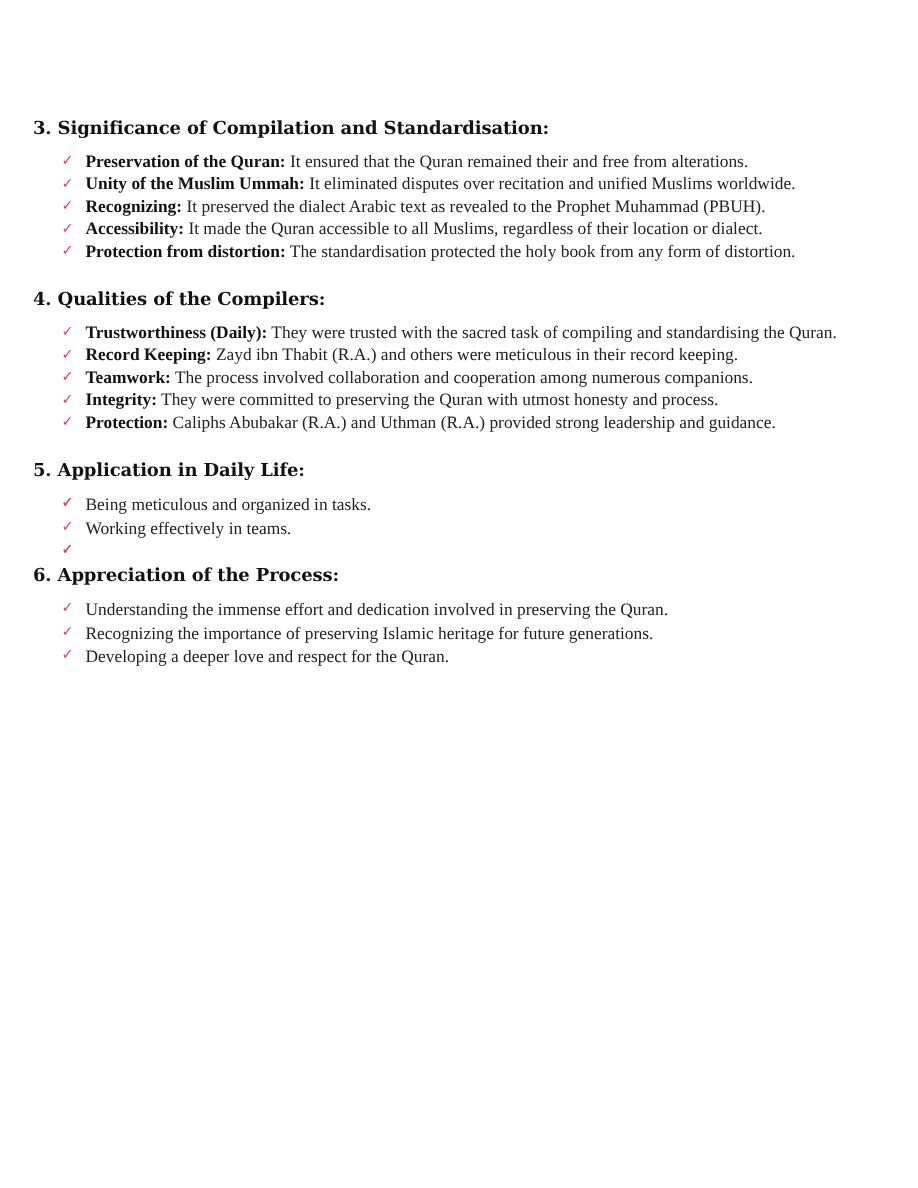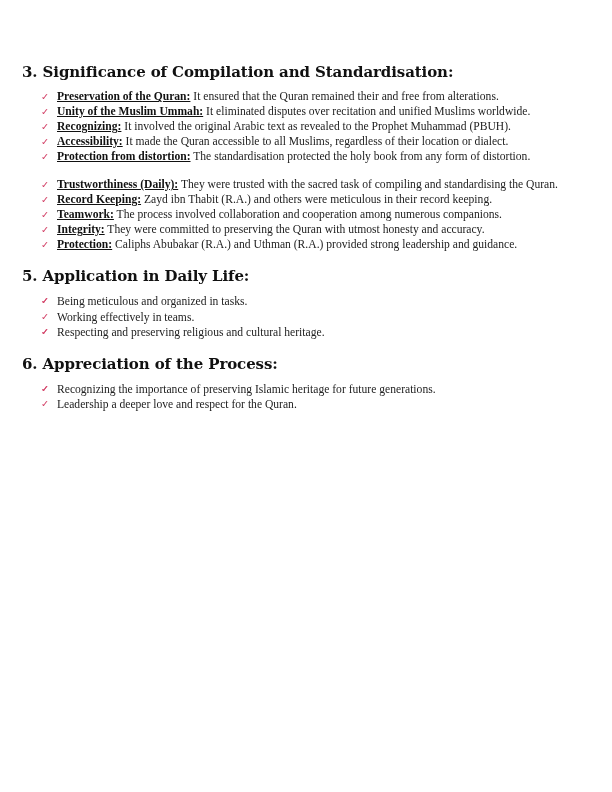--- a/index.html
+++ b/index.html
@@ -23,24 +23,24 @@
     padding: 62px 42px 0 22px;
   }
 
   .section {
     margin: 0;
   }
 
   .section-heading {
     font-family: "DejaVu Serif", "Liberation Serif", serif;
     font-weight: bold;
-    font-size: 15px;
+    font-size: 12px;
     letter-spacing: -0.1px;
     color: #111111;
-    margin: 0 0 3px 0;
+    margin: 15px 0 3px 0;
     line-height: 1.35;
   }
 
   .bullet-list {
     list-style: none;
     margin: 0;
     padding: 0;
   }
 
   .bullet-item {
@@ -59,21 +59,20 @@
     width: 12px;
     color: #d4456a;
     font-size: 9.5px;
     line-height: 1.42;
     font-family: "DejaVu Sans", sans-serif;
   }
 
   .lead-label {
     font-weight: bold;
     color: #111111;
-    text-decoration: underline;
   }
 
   
   .section .bullet-list { margin-top: 8px; }
 
   
   .section + .section { margin-top: 13px; }
 
   
   .list-rich .bullet-item { margin-bottom: 0.5px; }
@@ -84,46 +83,47 @@
 </head>
 <body>
 
 <div class="page">
   <div id="sections-root">
       <div class="section">
         <div class="section-heading">3. Significance of Compilation and Standardisation:</div>
         <ul class="bullet-list list-rich">
           <li class="bullet-item"><span class="check-icon">✓</span><span class="lead-label">Preservation of the Quran:</span><span> It ensured that the Quran remained their and free from alterations.</span></li>
           <li class="bullet-item"><span class="check-icon">✓</span><span class="lead-label">Unity of the Muslim Ummah:</span><span> It eliminated disputes over recitation and unified Muslims worldwide.</span></li>
-          <li class="bullet-item"><span class="check-icon">✓</span><span class="lead-label">Recognizing:</span><span> It involved the original Arabic text as revealed to the Prophet Muhammad (PBUH).</span></li>
+          <li class="bullet-item"><span class="check-icon">✓</span><span class="lead-label">Recognizing:</span><span> It preserved the dialect Arabic text as revealed to the Prophet Muhammad (PBUH).</span></li>
           <li class="bullet-item"><span class="check-icon">✓</span><span class="lead-label">Accessibility:</span><span> It made the Quran accessible to all Muslims, regardless of their location or dialect.</span></li>
           <li class="bullet-item"><span class="check-icon">✓</span><span class="lead-label">Protection from distortion:</span><span> The standardisation protected the holy book from any form of distortion.</span></li>
         </ul>
       </div>
       <div class="section">
+        <div class="section-heading">4. Qualities of the Compilers:</div>
         <ul class="bullet-list list-rich">
           <li class="bullet-item"><span class="check-icon">✓</span><span class="lead-label">Trustworthiness (Daily):</span><span> They were trusted with the sacred task of compiling and standardising the Quran.</span></li>
           <li class="bullet-item"><span class="check-icon">✓</span><span class="lead-label">Record Keeping:</span><span> Zayd ibn Thabit (R.A.) and others were meticulous in their record keeping.</span></li>
           <li class="bullet-item"><span class="check-icon">✓</span><span class="lead-label">Teamwork:</span><span> The process involved collaboration and cooperation among numerous companions.</span></li>
-          <li class="bullet-item"><span class="check-icon">✓</span><span class="lead-label">Integrity:</span><span> They were committed to preserving the Quran with utmost honesty and accuracy.</span></li>
+          <li class="bullet-item"><span class="check-icon">✓</span><span class="lead-label">Integrity:</span><span> They were committed to preserving the Quran with utmost honesty and process.</span></li>
           <li class="bullet-item"><span class="check-icon">✓</span><span class="lead-label">Protection:</span><span> Caliphs Abubakar (R.A.) and Uthman (R.A.) provided strong leadership and guidance.</span></li>
         </ul>
       </div>
       <div class="section">
         <div class="section-heading">5. Application in Daily Life:</div>
         <ul class="bullet-list list-plain">
           <li class="bullet-item"><span class="check-icon">✓</span></li>
           <li class="bullet-item"><span class="check-icon">✓</span><span>Being meticulous and organized in tasks.</span></li>
           <li class="bullet-item"><span class="check-icon">✓</span><span>Working effectively in teams.</span></li>
           <li class="bullet-item"><span class="check-icon">✓</span></li>
-          <li class="bullet-item"><span class="check-icon">✓</span><span>Respecting and preserving religious and cultural heritage.</span></li>
+          <li class="bullet-item"><span class="check-icon">✓</span></li>
         </ul>
       </div>
       <div class="section">
         <div class="section-heading">6. Appreciation of the Process:</div>
         <ul class="bullet-list list-plain">
-          <li class="bullet-item"><span class="check-icon">✓</span></li>
+          <li class="bullet-item"><span class="check-icon">✓</span><span>Understanding the immense effort and dedication involved in preserving the Quran.</span></li>
           <li class="bullet-item"><span class="check-icon">✓</span><span>Recognizing the importance of preserving Islamic heritage for future generations.</span></li>
-          <li class="bullet-item"><span class="check-icon">✓</span><span>Leadership a deeper love and respect for the Quran.</span></li>
+          <li class="bullet-item"><span class="check-icon">✓</span><span>Developing a deeper love and respect for the Quran.</span></li>
         </ul>
       </div>
     </div>
 </div>
 
 </body></html>

